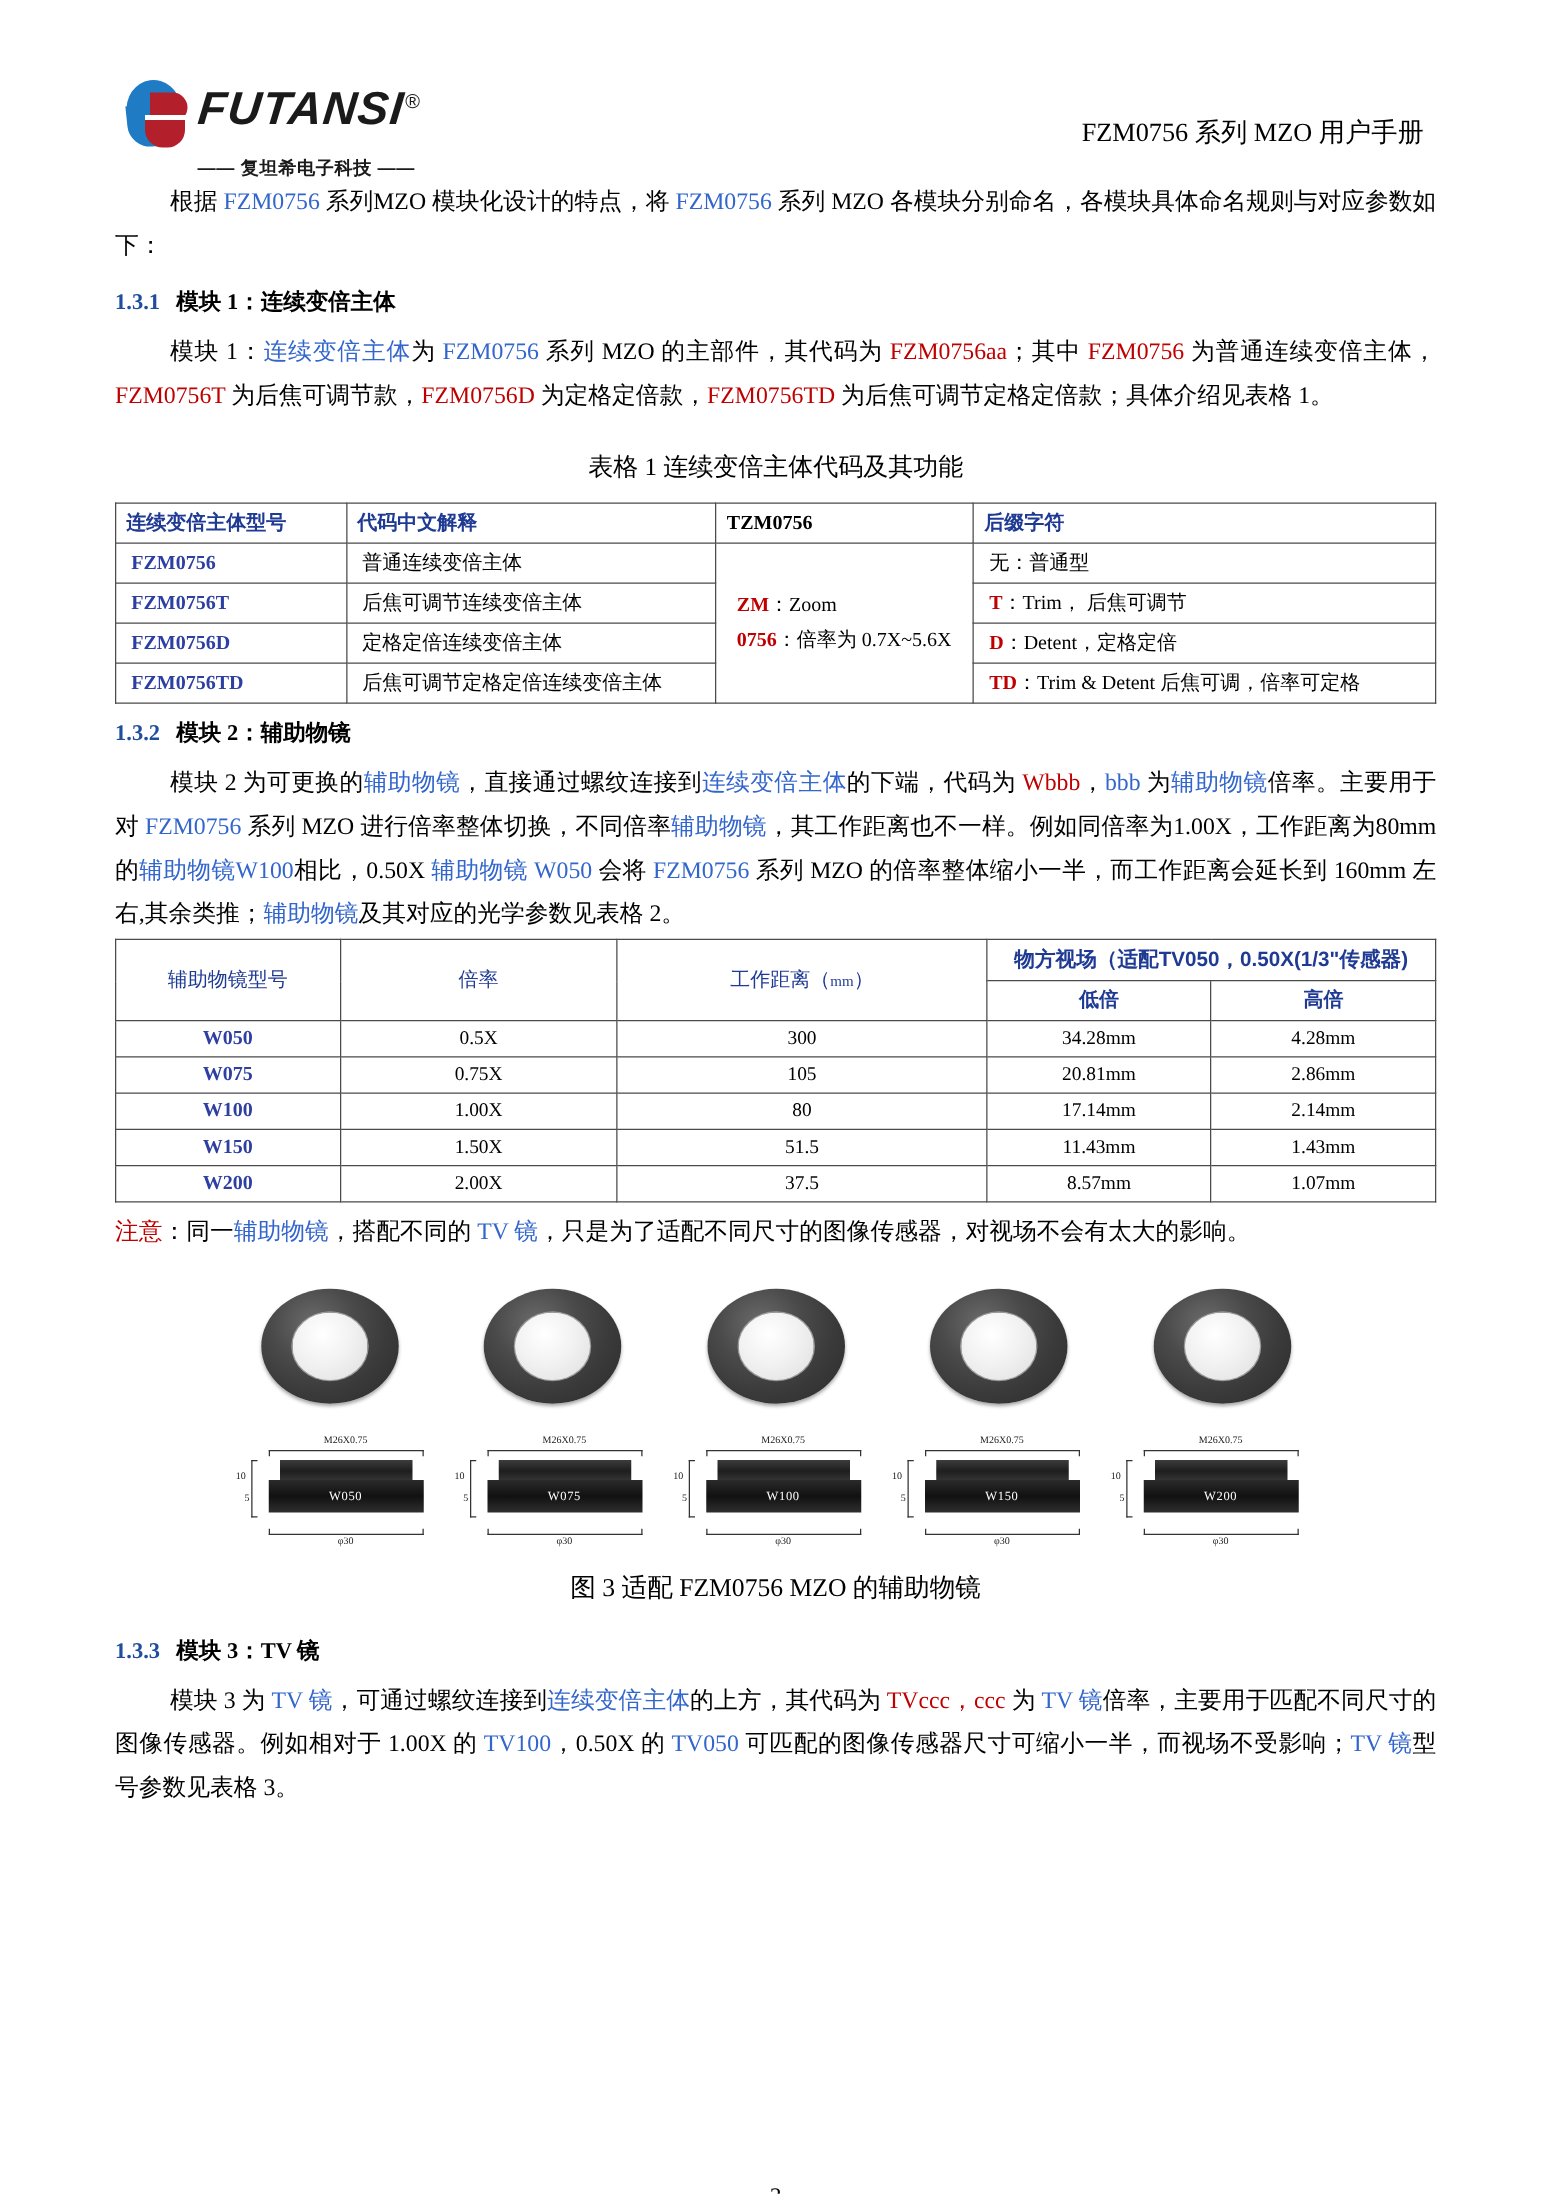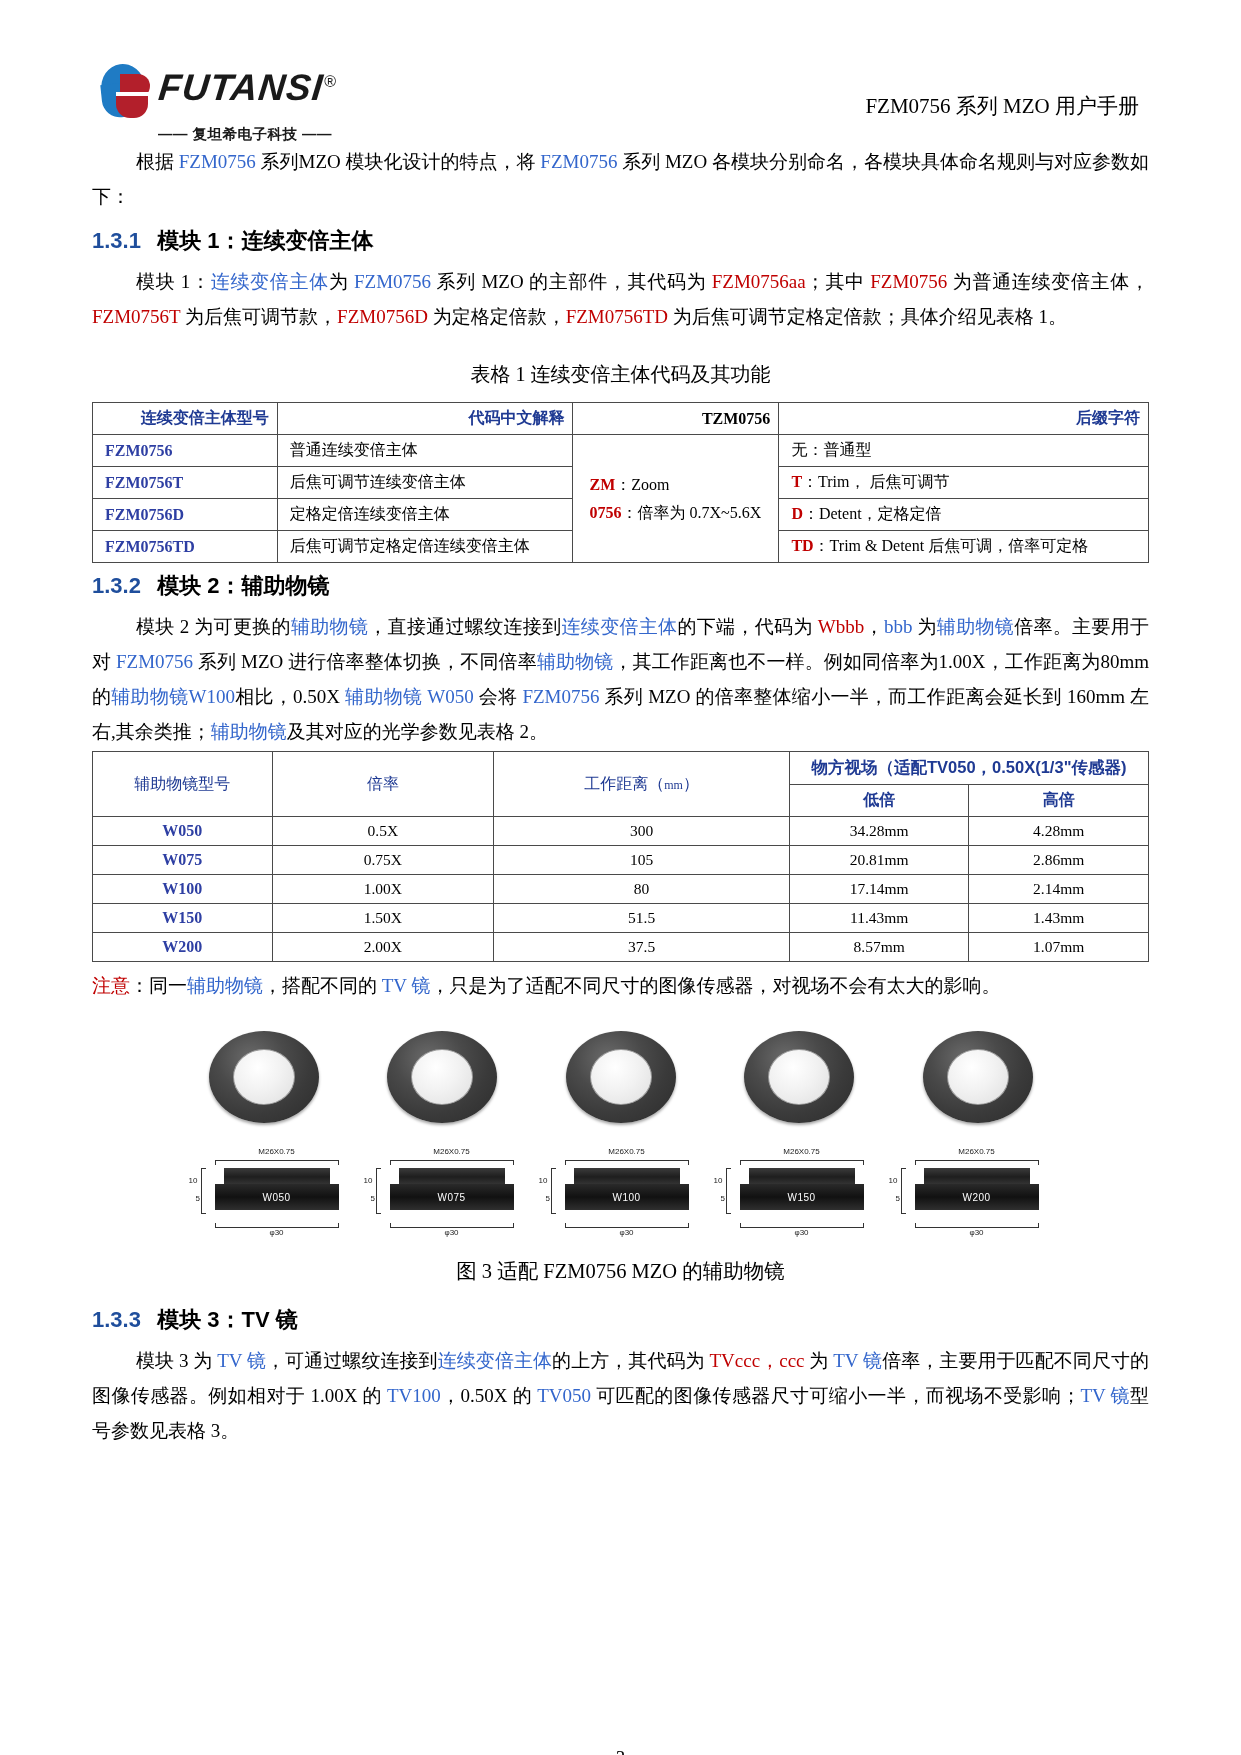--- a/index.html
+++ b/index.html
@@ -130,25 +130,25 @@
     margin: 0;
     text-indent: 0;
     letter-spacing: 0px;
   }
   p.indent { text-indent: 44px; }
   .blue { color: #3366CC; }
   .red { color: #C00000; }
   .nw { white-space: nowrap; }
 
   h3.section {
-    font-size: 22px;
+    font-size: 18px;
     font-weight: bold;
     margin: 10px 0 6px 0;
     line-height: 34px;
-    font-family: Liberation Sans, sans-serif;
+    font-family: Liberation Serif, serif;
   }
   h3.section .num { color: #1F4E9C; font-weight: bold; margin-right: 4px; }
   h3.section .sec-label { color: #000; }
 
   .tbl-caption {
     text-align: center;
     font-size: 20px;
     margin: 26px 0 14px 0;
     line-height: 28px;
   }
@@ -168,21 +168,21 @@
     table-layout: fixed;
   }
   table.doc-table td, table.doc-table th {
     border: 1px solid #4a4a4a;
     padding: 5px 8px;
     vertical-align: middle;
     font-weight: normal;
   }
   .t1 td { height: 30px; }
   .t1 .hdr {
-    text-align: right;
+    text-align: left;
     font-weight: bold;
     color: #1F3A93;
     font-size: 16px;
     height: 30px;
   }
   .t1 .model {
     color: #2E3FA3;
     font-weight: bold;
     font-size: 16px;
     padding-left: 12px;
@@ -263,21 +263,21 @@
     display: flex;
     justify-content: space-between;
     align-items: flex-end;
     margin-top: 24px;
     padding: 0 6px;
   }
   .diagram {
     width: 168px;
     position: relative;
     height: 92px;
-    font-family: Liberation Sans, sans-serif;
+    font-family: Liberation Serif, serif;
   }
   .dim-top {
     font-size: 8px;
     color: #222;
     text-align: center;
     position: absolute;
     top: 0; left: 24px; right: 12px;
   }
   .dim-top-line {
     position: absolute;

